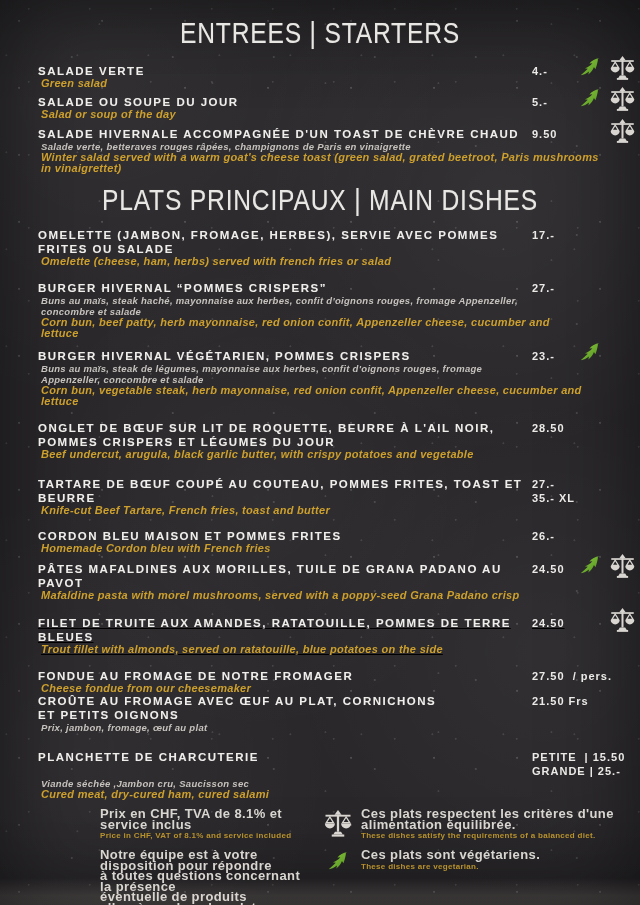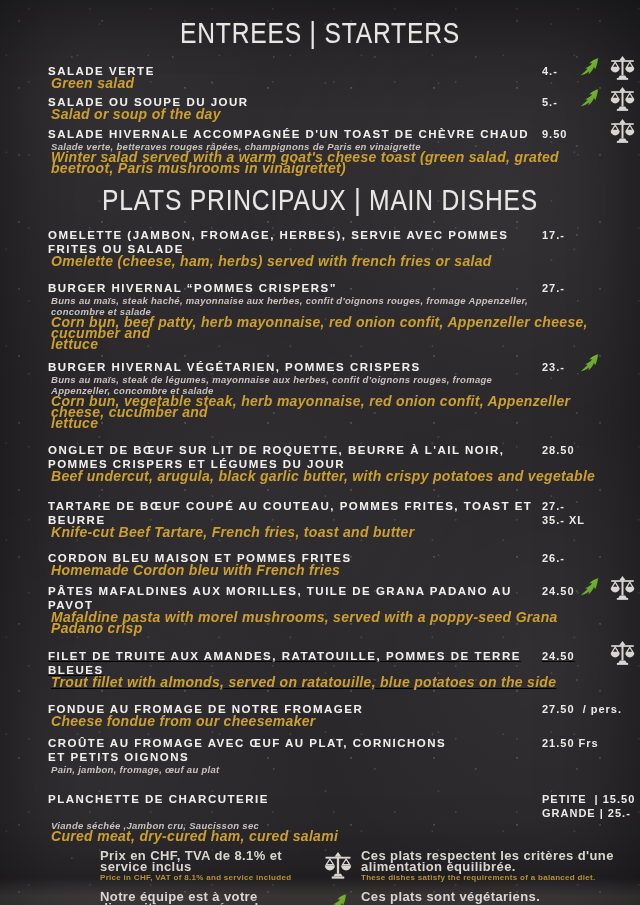--- a/index.html
+++ b/index.html
@@ -28,36 +28,36 @@
   .pad{position:absolute;inset:0;padding-top:16px;box-sizing:border-box;border-radius:12px;}
   .sec-header{
     text-align:center;color:#e9e7e3;font-size:30px;line-height:34px;
     letter-spacing:1px;font-weight:400;
     transform:scaleX(.82);transform-origin:50% 50%;
     text-shadow:0 0 1px rgba(255,255,255,.3);
     white-space:nowrap;
   }
   .hdr1{margin-bottom:14px;}
   .hdr2{margin-bottom:11px;}
-  .row{position:relative;padding-left:48px;box-sizing:border-box;width:640px;}
+  .row{position:relative;padding-left:38px;box-sizing:border-box;width:640px;}
   .row-grid{display:grid;grid-template-columns:494px auto;}
   .t-name{
     color:#f0eeeb;font-weight:bold;font-size:11.5px;line-height:14px;
     letter-spacing:1.5px;white-space:pre-line;text-shadow:0 0 1px rgba(255,255,255,.18);
   }
   .price{
     color:#eceae7;font-weight:bold;font-size:11px;line-height:14px;
     letter-spacing:1px;white-space:nowrap;
   }
   .t-fr{
     color:#c6c2bd;font-weight:bold;font-style:italic;font-size:9.5px;line-height:11px;
     letter-spacing:.3px;white-space:pre-line;width:565px;padding-left:3px;box-sizing:border-box;
   }
   .t-en{
-    color:#cda02d;font-weight:bold;font-style:italic;font-size:14px;line-height:11px;
+    color:#cda02d;font-weight:bold;font-style:italic;font-size:11px;line-height:11px;
     letter-spacing:.3px;white-space:pre-line;width:565px;padding-left:3px;box-sizing:border-box;
   }
   .slot-leaf{position:absolute;right:38px;top:-8px;width:23px;height:23px;}
   .slot-scales{position:absolute;right:4px;top:-9px;width:27px;height:27px;}
   .slot-leaf svg,.slot-scales svg{display:block;width:100%;height:100%;}
   .footer{display:flex;padding-left:100px;box-sizing:border-box;width:640px;margin-top:9px;}
   .f-left{width:213px;flex:none;}
   .f-fr{color:#d9d6d1;font-weight:bold;font-size:13px;line-height:10.5px;letter-spacing:.4px;white-space:pre-line;}
   .f-en{color:#b8922d;font-weight:bold;font-style:normal;font-size:8px;line-height:10px;letter-spacing:.3px;white-space:pre-line;margin-top:1px;}
   .f-para2{margin-top:9px;}
@@ -297,38 +297,38 @@
               <path d="M5.5 6.4 2.6 11 8.4 11Z" fill="none" stroke="#d9d6d1" stroke-width="1.1"></path>
               <path d="M1.5 11.5a4 4 0 0 0 8 0Z"></path>
               <path d="M18.5 6.4 15.6 11 21.4 11Z" fill="none" stroke="#d9d6d1" stroke-width="1.1"></path>
               <path d="M14.5 11.5a4 4 0 0 0 8 0Z"></path>
               <path d="M8.2 20.4 15.8 20.4 14.4 18.2 9.6 18.2Z"></path>
               <rect x="7" y="20.4" width="10" height="1.7"></rect>
             </g>
           </svg>
         </span>
       </div>
-      <div class="row" style="margin-bottom: 9px;">
+      <div class="row" style="">
         <div class="row-grid">
           <div class="t-name">FONDUE AU FROMAGE DE NOTRE FROMAGER</div>
           <div class="price">
             <div>27.50&nbsp; / pers.</div>
           </div>
         </div>
         <div class="t-en">Cheese fondue from our cheesemaker</div>
       </div>
       <div class="row" style="margin-bottom: 17px;">
         <div class="row-grid">
           <div class="t-name">CROÛTE AU FROMAGE AVEC ŒUF AU PLAT, CORNICHONS
 ET PETITS OIGNONS</div>
           <div class="price">
             <div>21.50 Frs</div>
           </div>
         </div>
-        <div class="t-fr">Pain, jambon, fromage, œuf au plat</div>
+        <div class="t-fr">Prix, jambon, fromage, œuf au plat</div>
       </div>
       <div class="row" style="margin-bottom: 9px;">
         <div class="row-grid">
           <div class="t-name">PLANCHETTE DE CHARCUTERIE</div>
           <div class="price">
             <div>PETITE&nbsp; | 15.50</div>
             <div>GRANDE | 25.-</div>
           </div>
         </div>
         <div class="t-fr">Viande séchée ,Jambon cru, Saucisson sec</div>

